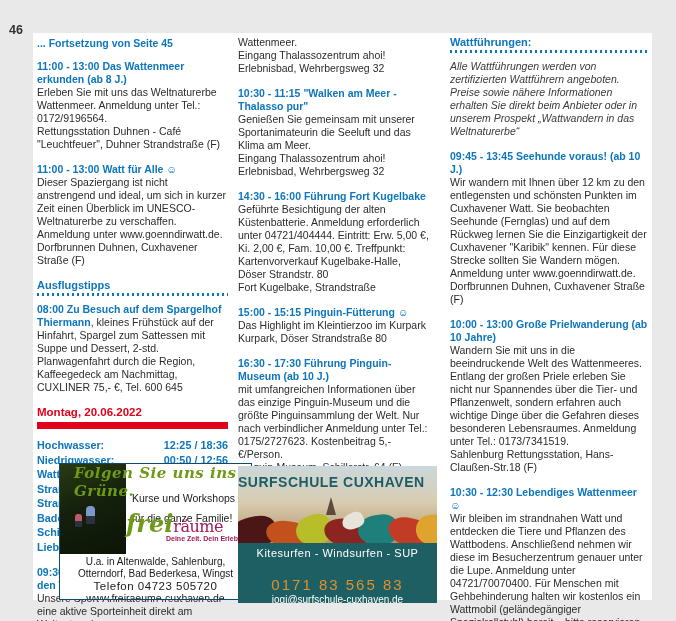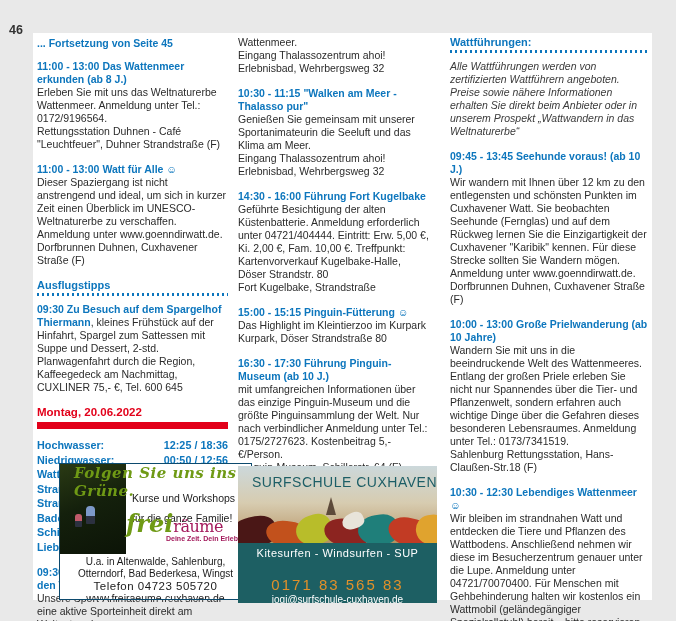--- a/index.html
+++ b/index.html
@@ -56,22 +56,22 @@
   .fr-phone{position:absolute;left:0;top:116px;width:100%;text-align:center;
     color:#1a1a1a;font-size:11.5px;letter-spacing:0.5px;}
   .fr-web{position:absolute;left:0;top:128px;width:100%;text-align:center;
     color:#1a1a1a;font-size:10.5px;}
 
   
   .ad-sf{position:absolute;left:205px;top:433px;width:199px;height:137px;overflow:hidden;
     background:#c9d6da;}
   .sf-sky{position:absolute;left:0;top:0;width:100%;height:37px;
     background:linear-gradient(#ccd8db,#d7ccb0);}
-  .sf-title{position:absolute;left:0;top:8px;width:100%;text-align:right;
-    color:#1d5e66;font-weight:normal;font-size:14px;letter-spacing:0.5px;
+  .sf-title{position:absolute;left:0;top:8px;width:100%;text-align:left;
+    color:#1d5e66;font-weight:bold;font-size:14px;letter-spacing:0.5px;
     font-family:"Liberation Sans", sans-serif;}
   .sf-photo{position:absolute;left:0;top:37px;width:100%;height:40px;
     background:linear-gradient(#d7ccb0 0%,#c3a982 60%,#b1935f 100%);}
   .sf-spire{position:absolute;left:88px;top:-6px;width:0;height:0;
     border-left:5px solid transparent;border-right:5px solid transparent;
     border-bottom:18px solid #5d4a3a;}
   .kite{position:absolute;border-radius:55% 45% 40% 60%;}
   .k1{left:-8px;top:14px;width:46px;height:30px;background:#4a1716;transform:rotate(-12deg);}
   .k2{left:28px;top:18px;width:40px;height:26px;background:#c2511c;transform:rotate(8deg);}
   .k3{left:58px;top:12px;width:36px;height:30px;background:#b8bd2a;transform:rotate(-18deg);}
@@ -106,21 +106,21 @@
         <span class="evt-title">11:00 - 13:00 Watt für Alle</span>
         <span class="evt-smiley">☺</span>
       </div>
       <div class="evt-body">Dieser Spaziergang ist nicht anstrengend und ideal, um sich in kurzer Zeit einen Überblick im UNESCO-Weltnaturerbe zu verschaffen. Anmeldung unter www.goenndirwatt.de.
 Dorfbrunnen Duhnen, Cuxhavener Straße (F)</div>
     </div>
 
     <div class="section-head">Ausflugstipps</div>
     <div class="dotted-rule"></div>
 
-    <p class="inline-evt"><span class="evt-title">09:30 Zu Besuch auf dem Spargelhof Thiermann</span><span>, kleines Frühstück auf der Hinfahrt, Spargel zum Sattessen mit Suppe und Dessert, 2-std. Planwagenfahrt durch die Region, Kaffeegedeck am Nachmittag, CUXLINER 75,- €, Tel. 600 645</span></p>
+    <p class="inline-evt"><span class="evt-title">08:00 Zu Besuch auf dem Spargelhof Thiermann</span><span>, kleines Frühstück auf der Hinfahrt, Spargel zum Sattessen mit Suppe und Dessert, 2-std. Planwagenfahrt durch die Region, Kaffeegedeck am Nachmittag, CUXLINER 75,- €, Tel. 600 645</span></p>
 
     <div class="day-head">Montag, 20.06.2022</div>
     <div class="red-bar"></div>
 
     <div class="tide">
       <div class="tide-row">
         <span>Hochwasser:</span>
         <span>12:25 / 18:36</span>
       </div>
       <div class="tide-row">

